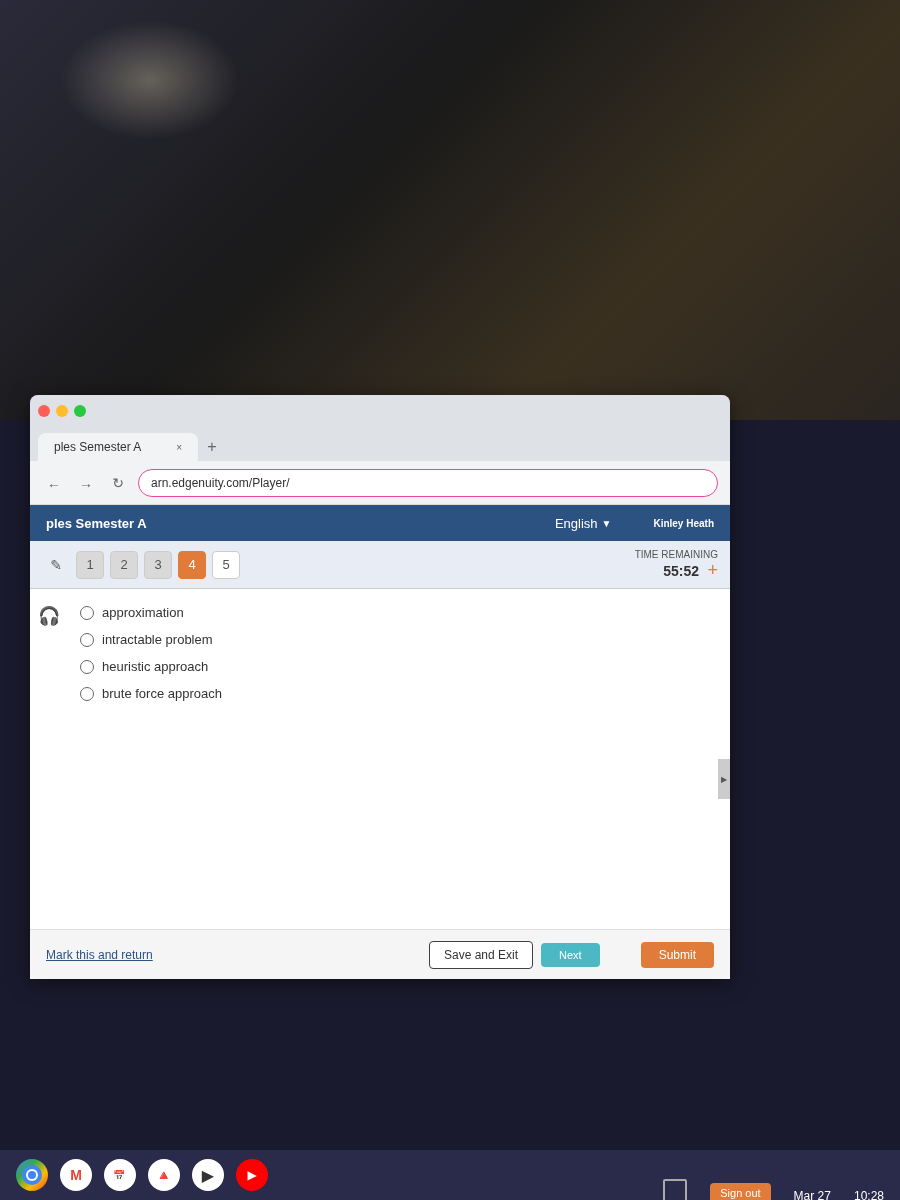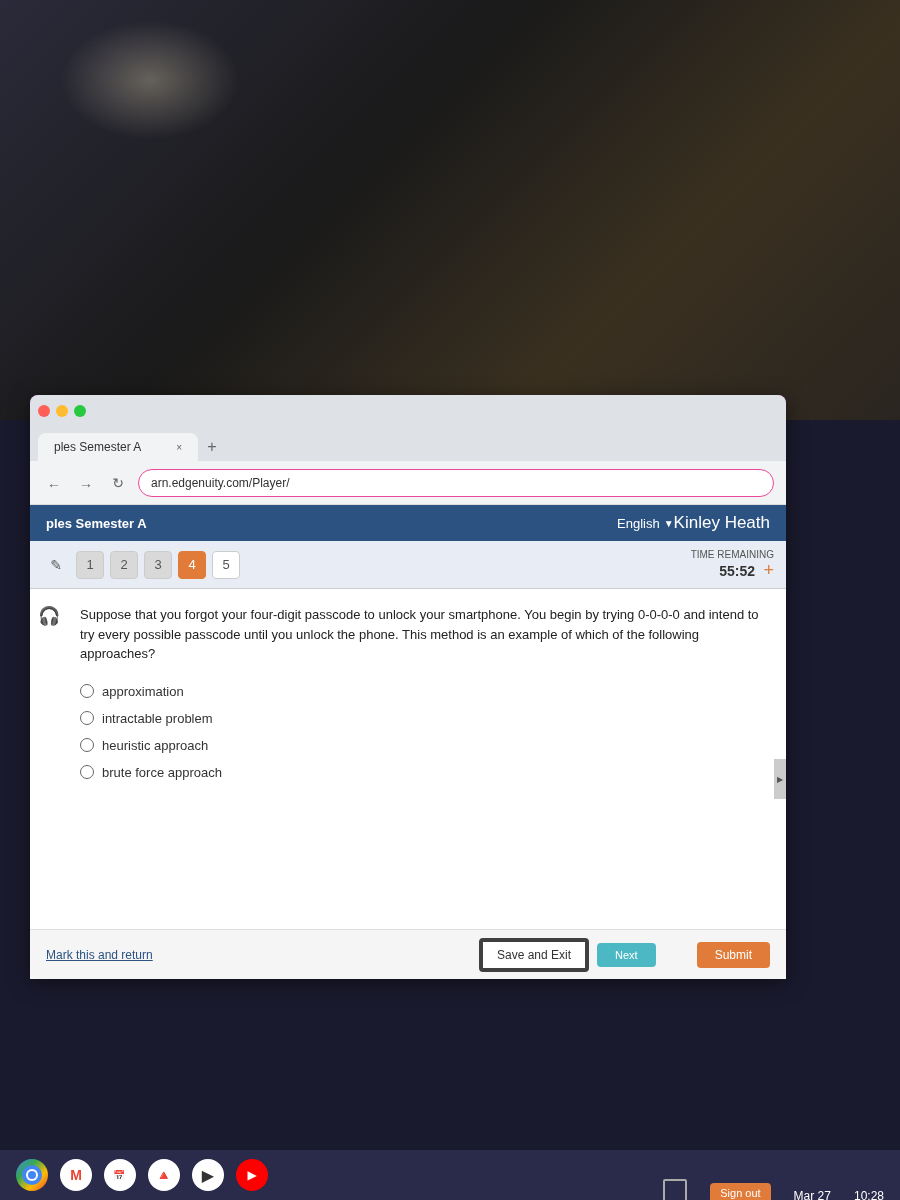--- a/index.html
+++ b/index.html
@@ -29,21 +29,21 @@
       height: 120px;
       background: radial-gradient(ellipse, rgba(255,240,200,0.3) 0%, transparent 70%);
       border-radius: 50%;
     }
 
     
     .browser-chrome {
       position: absolute;
       top: 395px;
       left: 30px;
-      width: 756px;
+      width: 700px;
       background: #d946ef;
       border-radius: 8px 8px 0 0;
       box-shadow: 0 4px 20px rgba(0,0,0,0.5);
     }
 
     .browser-titlebar {
       background: #dee1e6;
       height: 32px;
       border-radius: 8px 8px 0 0;
       display: flex;
@@ -135,34 +135,36 @@
       padding: 0 16px;
       color: white;
       font-size: 13px;
     }
     .app-header-title {
       font-weight: 600;
     }
     .app-header-right {
       display: flex;
       align-items: center;
+      gap: 12px;
     }
     .language-selector {
       display: flex;
       align-items: center;
       gap: 4px;
       cursor: pointer;
       font-size: 13px;
     }
     .chevron-down {
       font-size: 10px;
     }
     .user-name {
-      font-size: 17px;
-      font-weight: 400;
+      font-size: 10px;
+      font-weight: 700;
+      margin-left: 30px;
     }
 
     
     .question-nav {
       background: #e8edf5;
       height: 48px;
       display: flex;
       align-items: center;
       padding: 0 12px;
       gap: 6px;
@@ -282,21 +284,21 @@
       cursor: pointer;
       text-align: center;
     }
     .action-buttons {
       display: flex;
       gap: 8px;
       align-items: center;
     }
     .btn-save-exit {
       background: white;
-      border: 4px solid #404040;
+      border: 1px solid #404040;
       border-radius: 4px;
       padding: 6px 14px;
       font-size: 12px;
       color: #333;
       cursor: pointer;
     }
     .btn-next {
       background: #4cb8c4;
       border: none;
       border-radius: 4px;
@@ -446,21 +448,20 @@
       <div class="timer-section">
         <span class="time-remaining-label">TIME REMAINING</span>
         <span class="time-remaining-value">55:52</span>
         <span class="timer-plus">+</span>
       </div>
     </div>
 
     <div class="question-area">
       <div class="headphone-icon">🎧</div>
 
-      <p class="question-text">Suppose that you forgot your four-digit passcode to unlock your smartphone. You begin by trying 0-0-0-0 and intend to try every possible passcode until you unlock the phone. This method is an example of which of the following approaches?</p>
 
       <div class="answer-options">
 
         <div class="answer-option">
           <div class="radio-circle"></div>
           <span class="option-text">approximation</span>
         </div>
 
         <div class="answer-option">
           <div class="radio-circle"></div>

